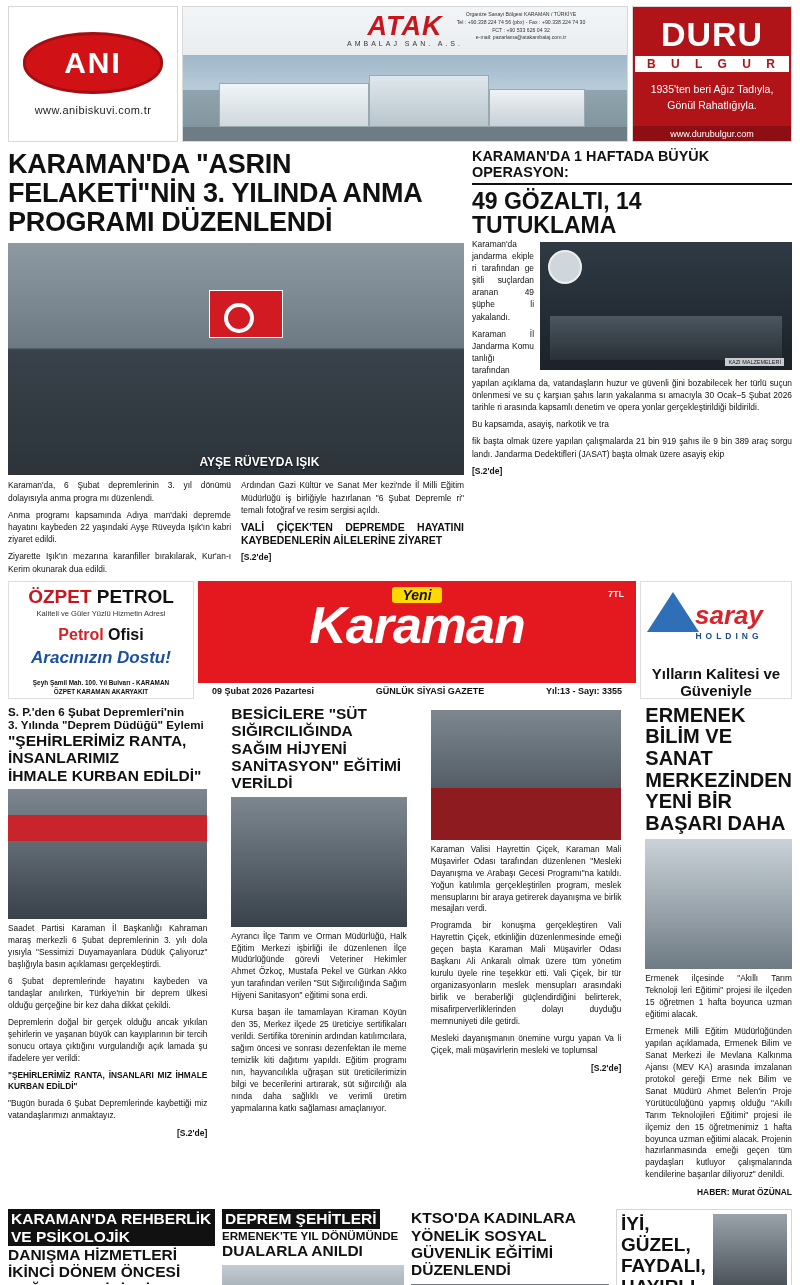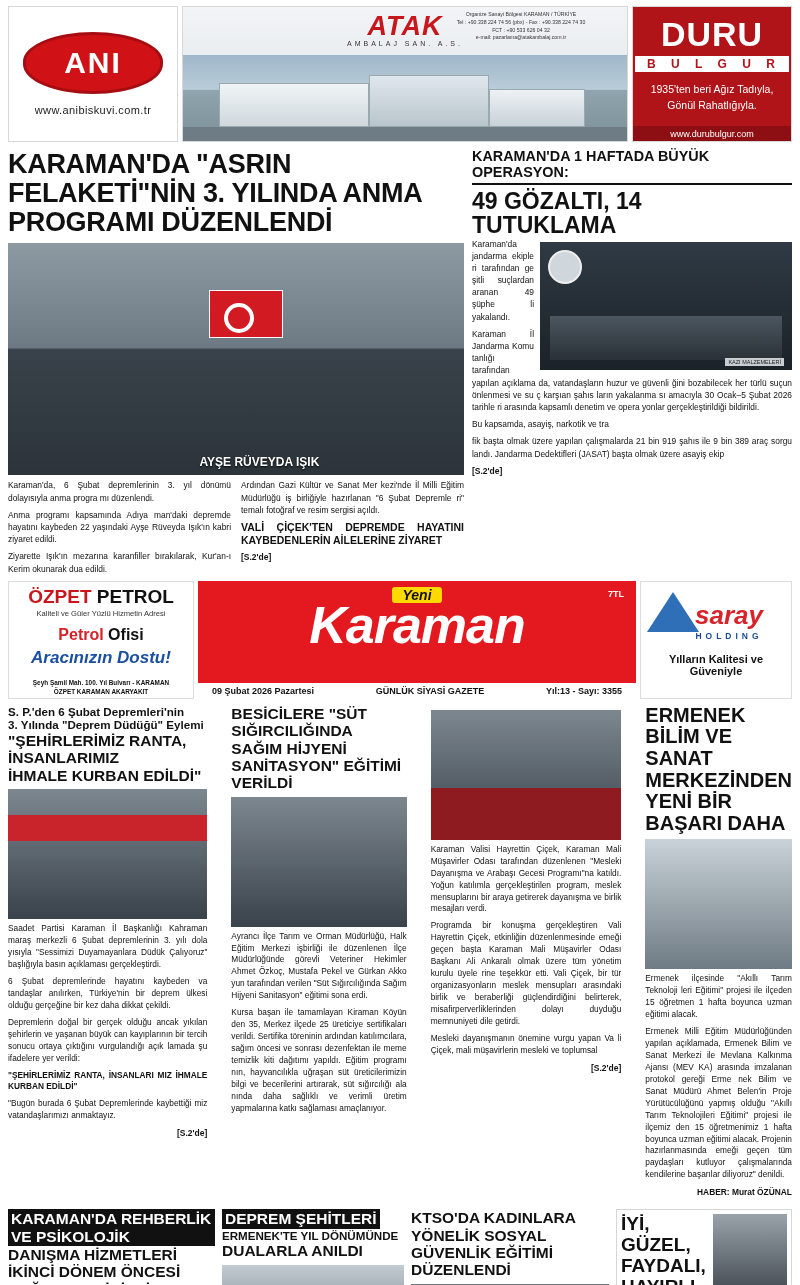--- a/index.html
+++ b/index.html
@@ -122,21 +122,21 @@
                  border-top: 2px solid #e4191f; }
 
   .saray { width: 152px; border: 1px solid #ddd; padding: 4px; text-align: center;
            position: relative; }
   .mountain { position: absolute; left: 6px; top: 10px; width: 0; height: 0;
               border-left: 26px solid transparent; border-right: 26px solid transparent;
               border-bottom: 40px solid #2e6fb7; }
   .saray-word { font-size: 26px; font-weight: bold; font-style: italic; color: #d8232a;
                 margin-left: 26px; margin-top: 14px; }
   .saray-h { font-size: 8.5px; letter-spacing: 4px; color: #1a4c8f; font-weight: bold; margin-left: 26px;}
-  .saray-tag { font-size: 11px; font-weight: bold; color: #111; margin-top: 12px; }
+  .saray-tag { font-size: 15px; font-weight: bold; color: #111; margin-top: 24px; }
 
   
   .four { display: flex; gap: 24px; margin-top: 6px; }
   .c1 { width: 207px; }
   .c2 { width: 182px; }
   .c3 { width: 198px; }
   .c4 { flex: 1; }
   .h-sm { font-size: 11.6px; font-weight: bold; line-height: 1.18; }
   .h-md { font-size: 15.5px; font-weight: bold; line-height: 1.12; }
   .h-lg { font-size: 20px; font-weight: bold; line-height: 1.08; }

